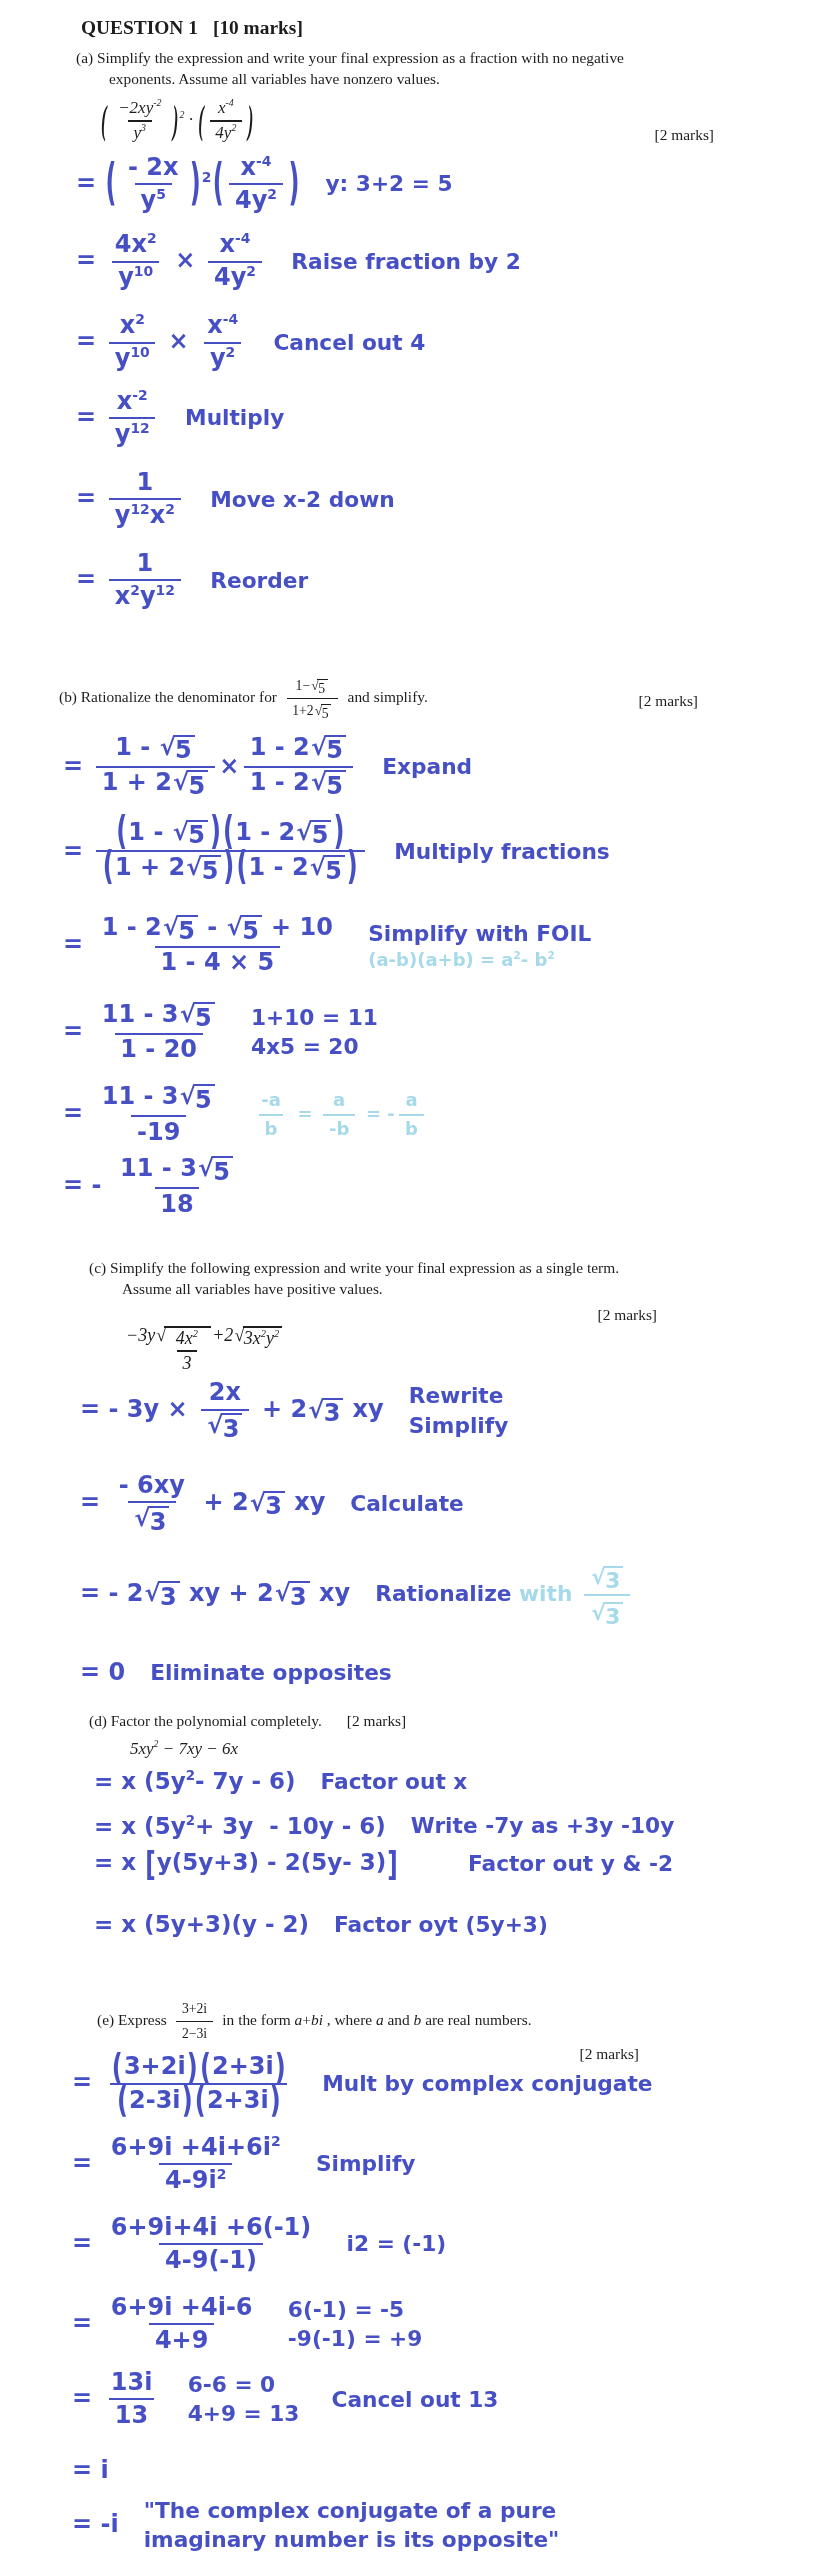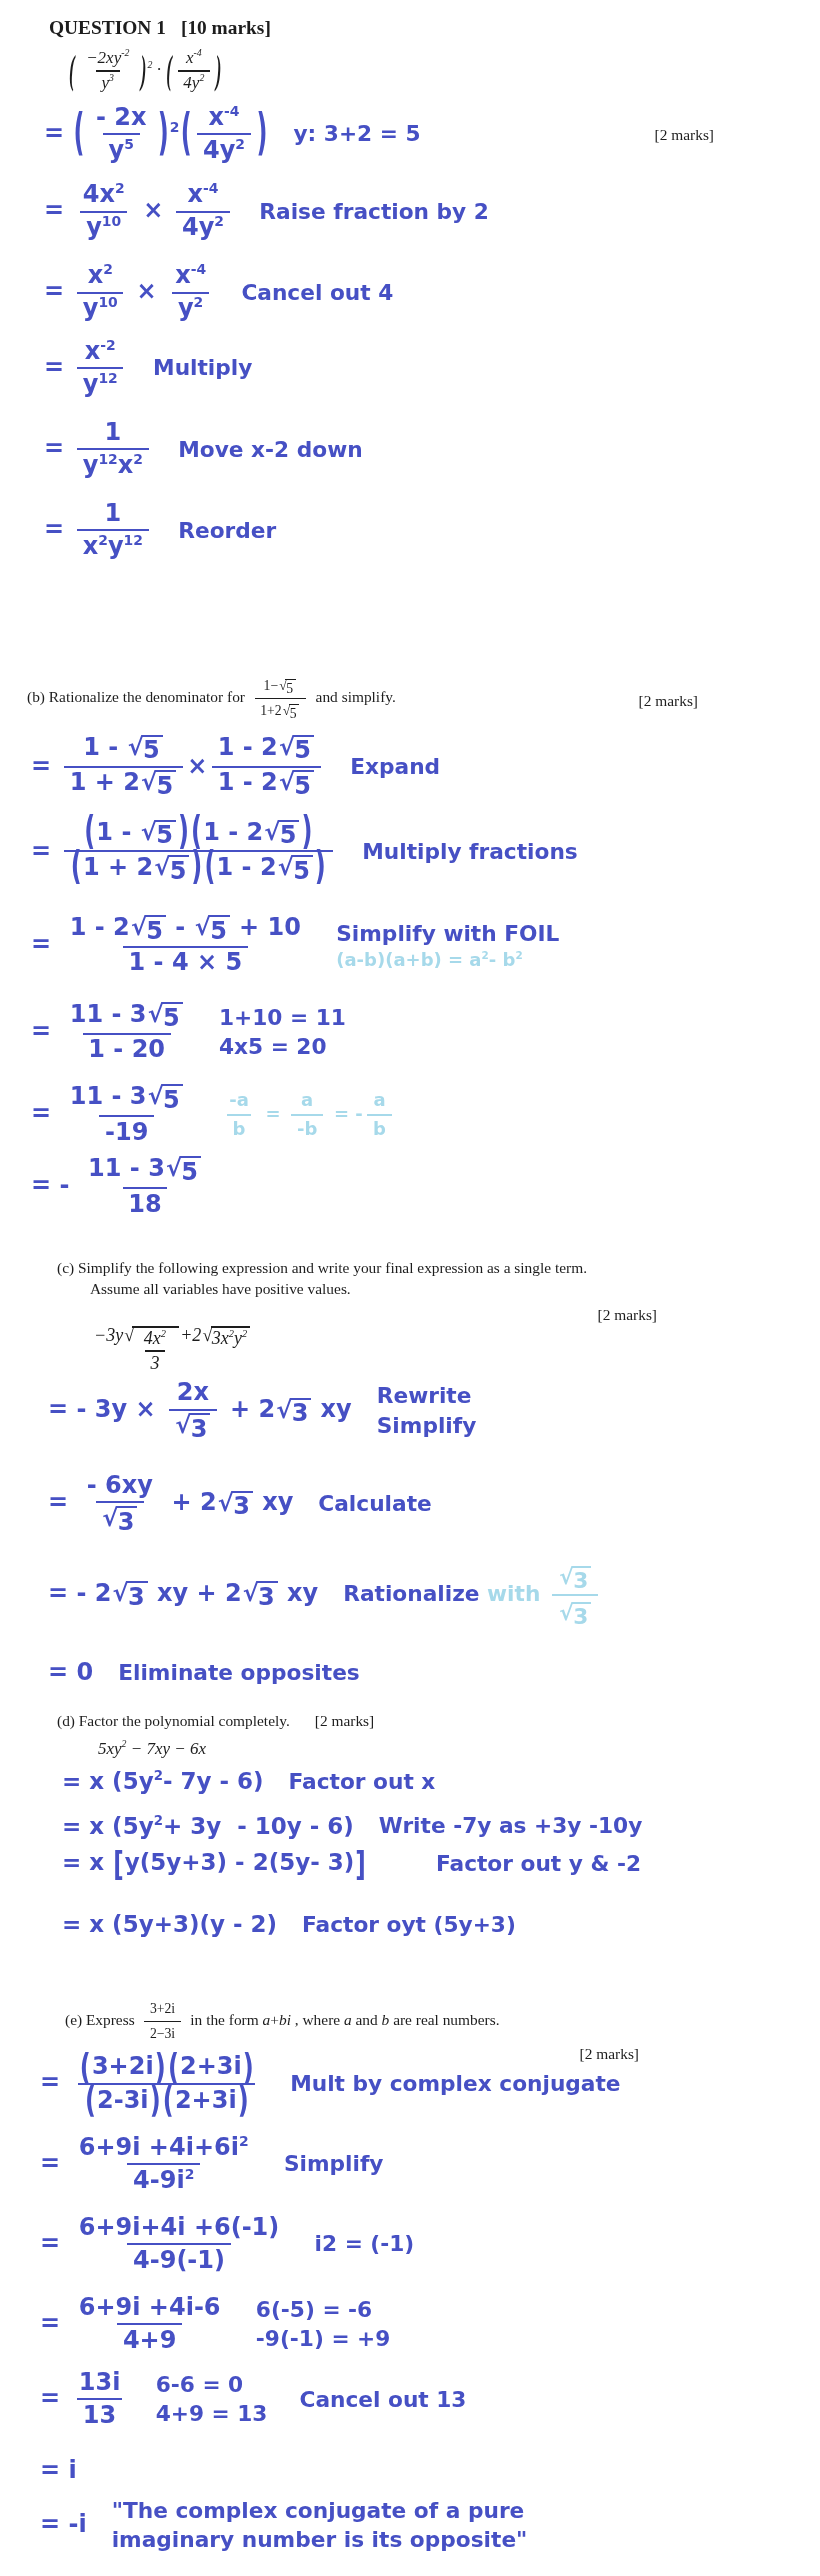--- a/index.html
+++ b/index.html
@@ -39,21 +39,21 @@
   .frac .num{padding:0 5.7px 1.7px;}
   .frac .den{border-top:2.3px solid currentColor;padding:1.7px 5.7px 0;}
   .sup{font-size:58%;vertical-align:super;line-height:0;}
   .sqrt{display:inline-flex;align-items:flex-start;margin:0 1.1px;}
   .sqrt .sign{line-height:1.05;}
   .sqrt .vinc{border-top:2.3px solid currentColor;padding:0.6px 2.8px 0 1.1px;margin-left:-1.7px;line-height:1.1;}
   .paren{display:inline-block;vertical-align:middle;font-weight:bold;margin:0 1.1px;}
   .ital{font-style:italic;}
 
   
-  .part{position:absolute;left:0;right:0;}
+  .part{position:absolute;left:0;right:0;padding-left:32px;}
   .part-a{top:17px;}
   .part-b{top:675px;}
   .part-c{top:1257px;}
   .part-d{top:1710px;}
   .part-e{top:1998px;}
 
   .part-a .q-header{margin-left:49px;}
   .part-a .prompt{margin:8px 0 0 44px;}
   .part-a .given{margin:9px 0 0 68px;}
   .part-a .marks{right:107px;top:109px;}
@@ -84,20 +84,24 @@
 </style>
 </head>
 <body>
 
 <div class="page">
 
   <section class="part part-a printed">
     <div class="q-header">
       <span>QUESTION 1</span><span class="q-marks">[10 marks]</span>
     </div>
+    <div class="prompt">
+        <div class="prompt-line"><span class="txt">(a)  Simplify the expression and write your final expression as a fraction with no negative</span></div>
+        <div class="prompt-line"><span class="txt">exponents. Assume all variables have nonzero values.</span></div>
+      </div>
     <div class="given math"><span class="paren" style="transform: scaleY(2.4);">(</span><span class="frac">
           <span class="num"><span class="txt">−2xy</span><span class="sup">-2</span></span>
           <span class="den"><span class="txt">y</span><span class="sup">3</span></span>
         </span><span class="paren" style="transform: scaleY(2.4);">)</span><span class="sup">2</span><span class="txt"> · </span><span class="paren" style="transform: scaleY(2.4);">(</span><span class="frac">
           <span class="num"><span class="txt">x</span><span class="sup">-4</span></span>
           <span class="den"><span class="txt">4y</span><span class="sup">2</span></span>
         </span><span class="paren" style="transform: scaleY(2.4);">)</span></div>
     <span class="marks">[2 marks]</span>
     <div class="steps">
         <div class="step" style="margin-top: 3.4px;">
@@ -419,21 +423,21 @@
           <span class="notes">
             <div class="note"><span class="txt">i2 = (-1)</span></div>
           </span>
         </div>
         <div class="step" style="margin-top: 19.4px;">
           <span class="expr math ink"><span class="txt">= </span><span class="frac">
               <span class="num"><span class="txt">6+9i +4i-6</span></span>
               <span class="den"><span class="txt">4+9</span></span>
             </span></span>
           <span class="notes">
-            <div class="note"><span class="txt">6(-5) = -6</span></div>
+            <div class="note"><span class="txt">6(-1) = -5</span></div>
             <div class="note"><span class="txt">-9(-1) = +9</span></div>
           </span>
         </div>
         <div class="step" style="margin-top: 15px;">
           <span class="expr math ink"><span class="txt">= </span><span class="frac">
               <span class="num"><span class="txt">13i</span></span>
               <span class="den"><span class="txt">13</span></span>
             </span></span>
           <span class="notes">
             <div class="note"><span class="txt">6-6 = 0</span></div>

